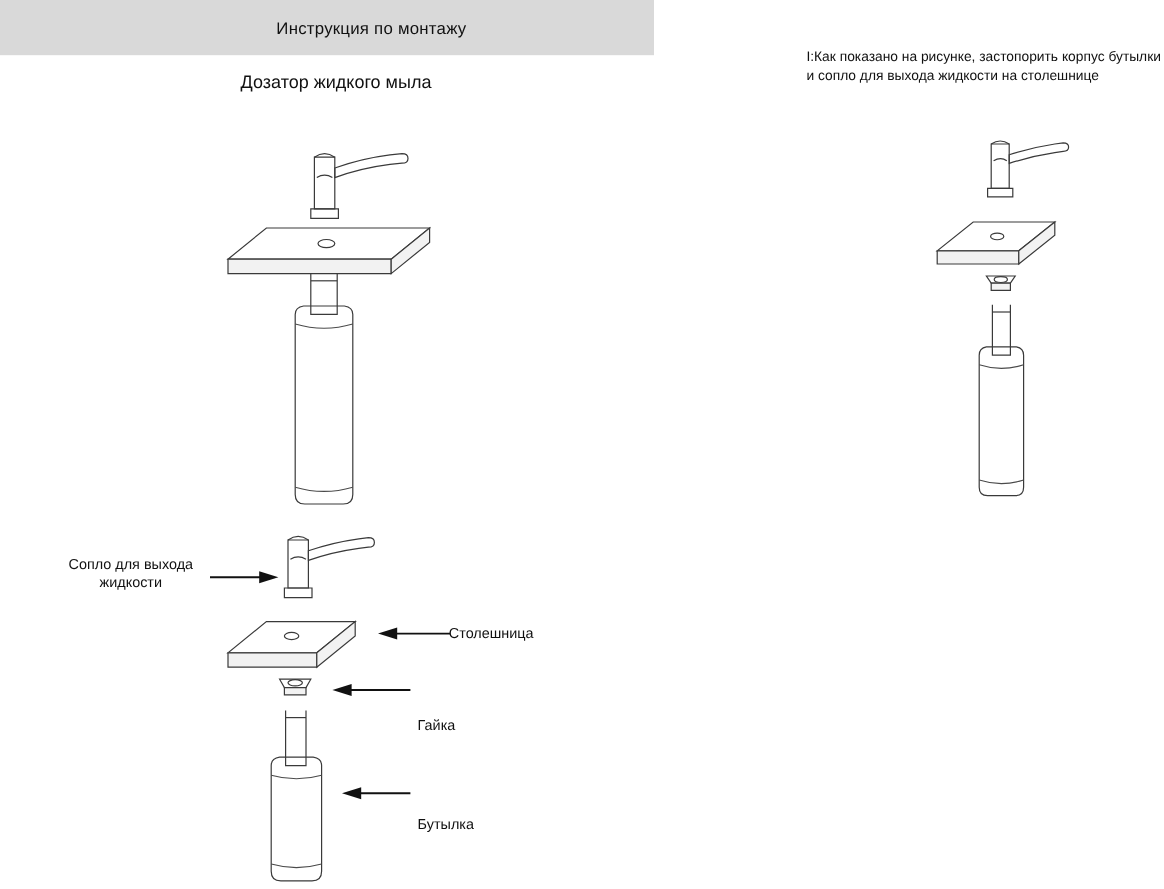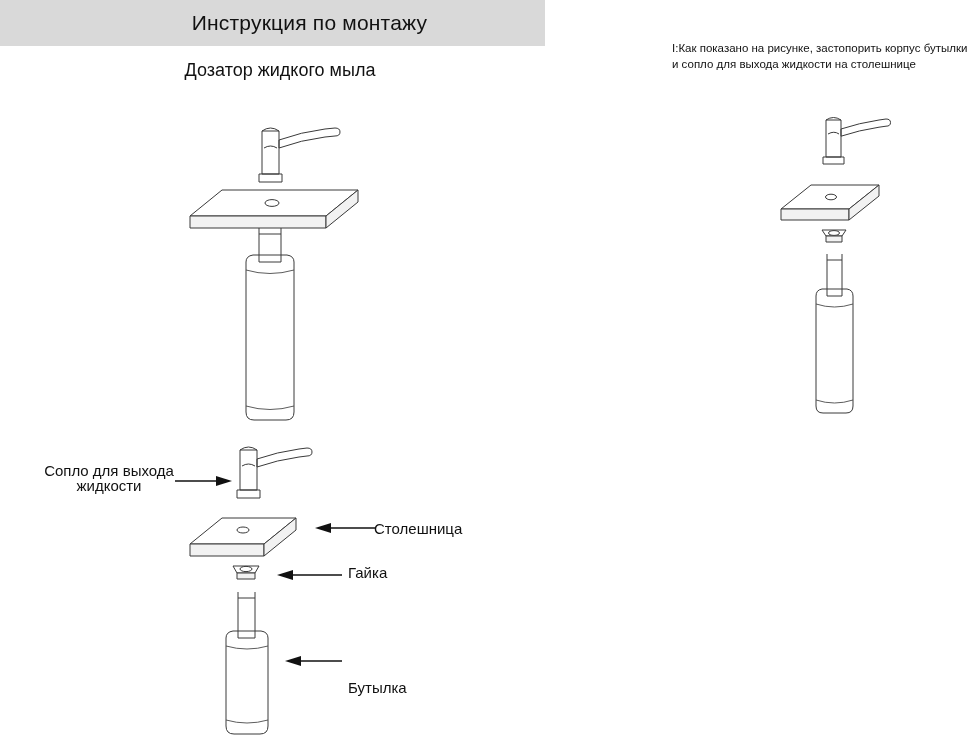--- a/index.html
+++ b/index.html
@@ -29,64 +29,64 @@
     background: #d9d9d9;
   }
   .header-title {
     position: absolute;
     left: 0;
     top: 0;
     width: 619px;
     height: 46px;
     line-height: 46px;
     text-align: center;
-    font-size: 21px;
+    font-size: 14px;
     color: #111;
     letter-spacing: 0.2px;
   }
   .subtitle {
     position: absolute;
     left: 60px;
     top: 60px;
     width: 440px;
     text-align: center;
-    font-size: 18px;
+    font-size: 15px;
     color: #111;
   }
   
   .note-right {
     position: absolute;
     left: 672px;
     top: 40px;
     width: 300px;
     font-size: 11.5px;
     line-height: 16px;
     color: #111;
   }
   
   .label {
     position: absolute;
-    font-size: 15px;
+    font-size: 12px;
     line-height: 15px;
     color: #111;
     white-space: pre-line;
   }
   .label.nozzle {
     left: 44px;
     top: 463px;
     width: 130px;
     text-align: center;
   }
   .label.countertop {
     left: 374px;
     top: 521px;
   }
   .label.nut {
     left: 348px;
-    top: 565px;
+    top: 597px;
   }
   .label.bottle {
     left: 348px;
     top: 680px;
   }
   svg.art {
     position: absolute;
     left: 0;
     top: 0;
     width: 970px;

